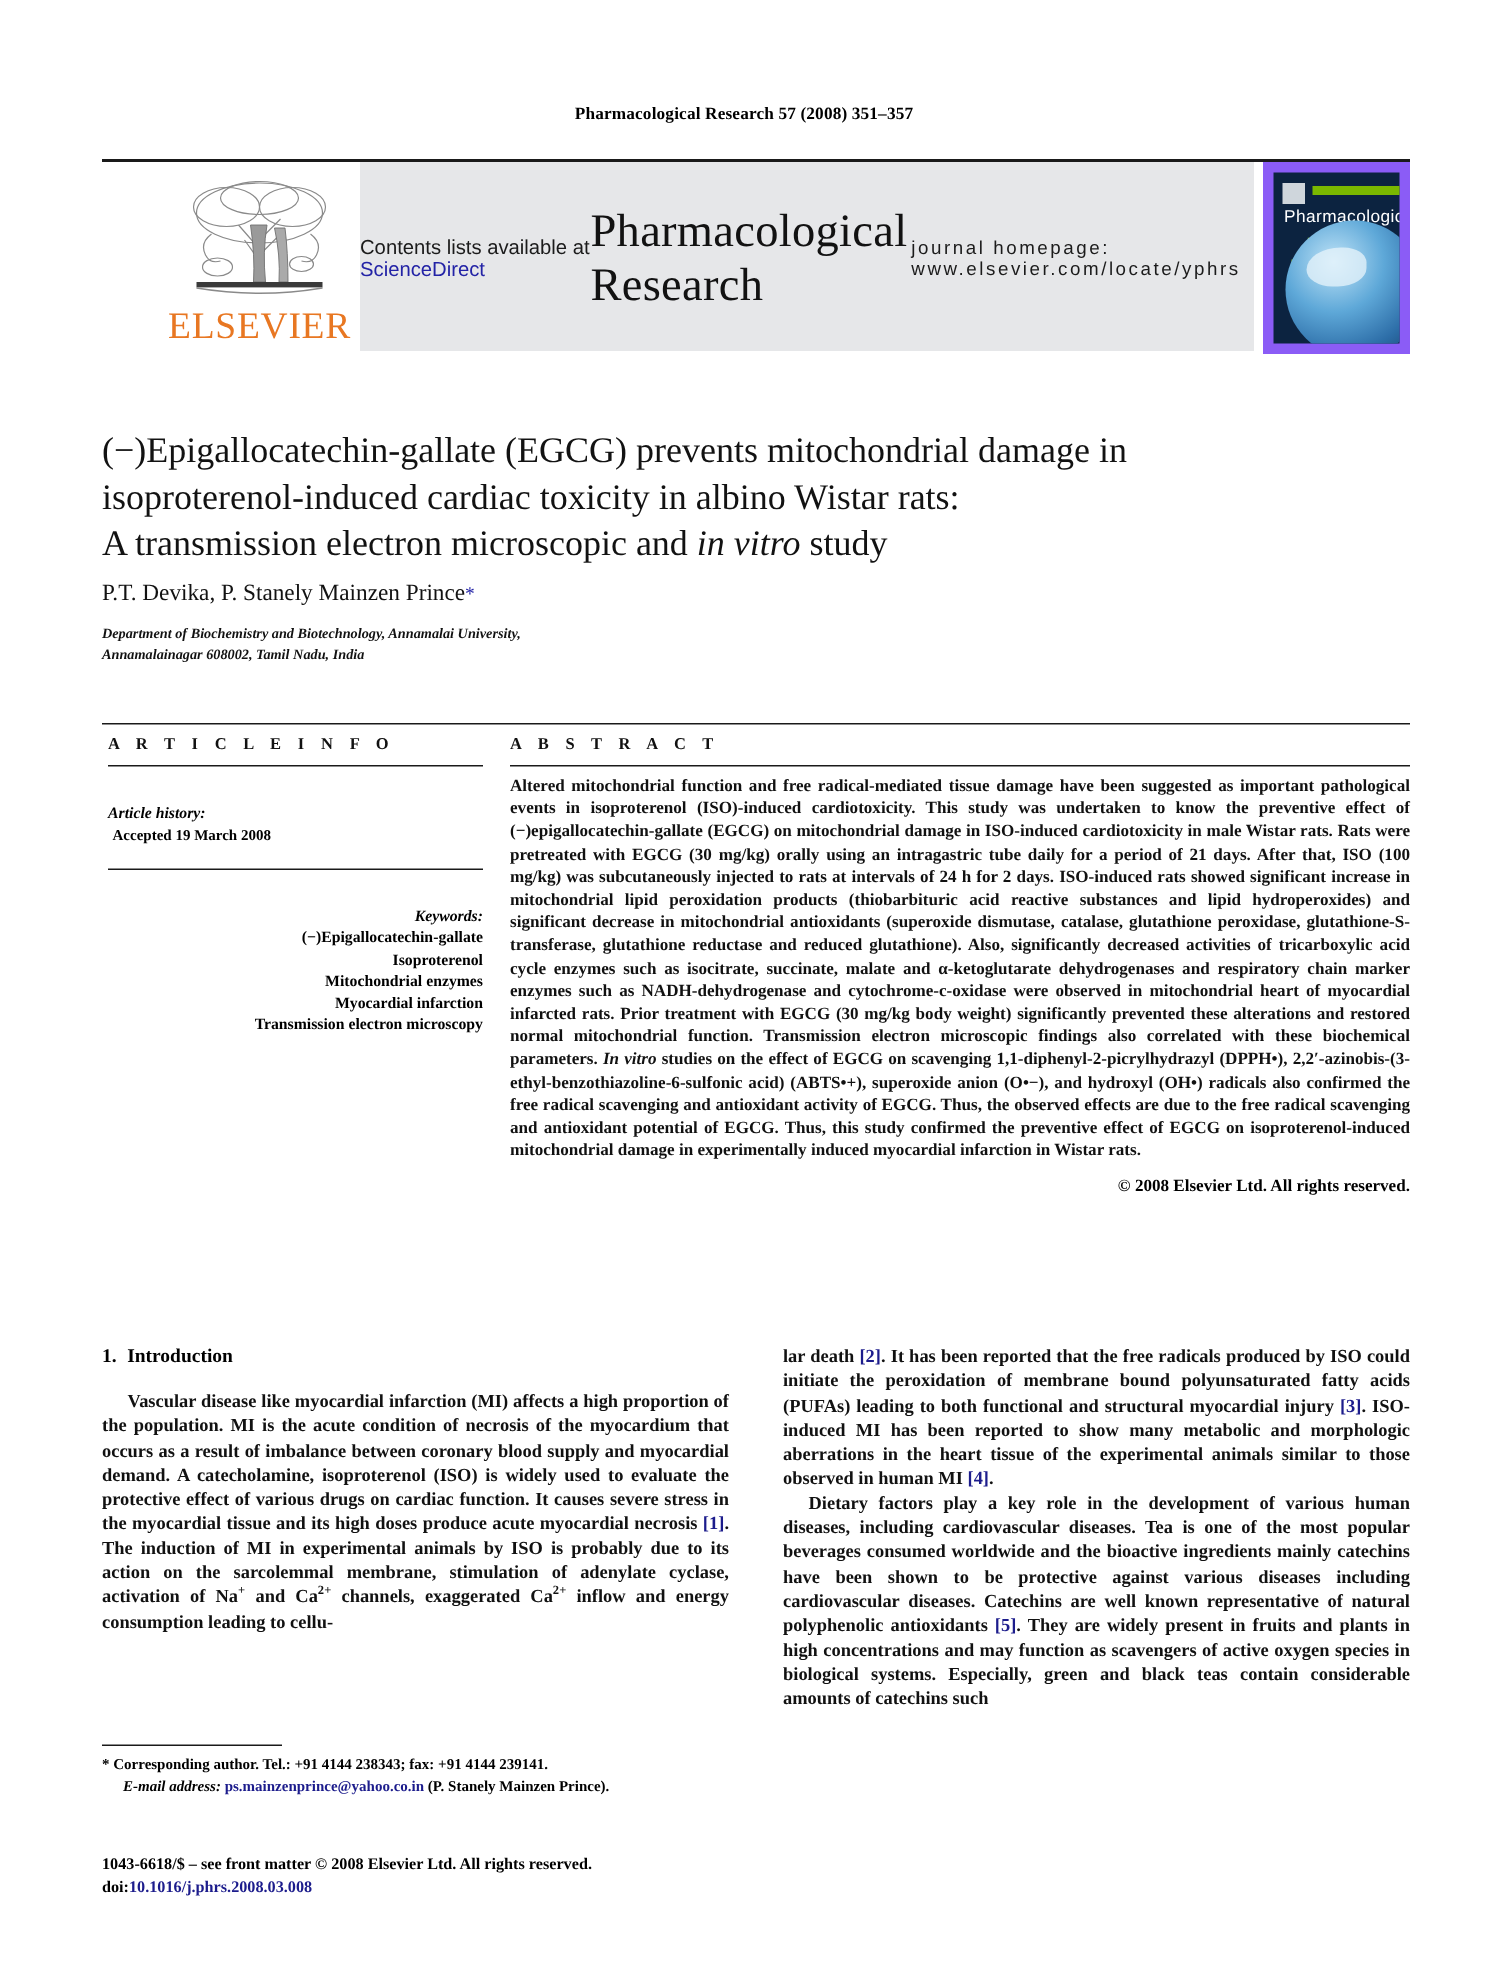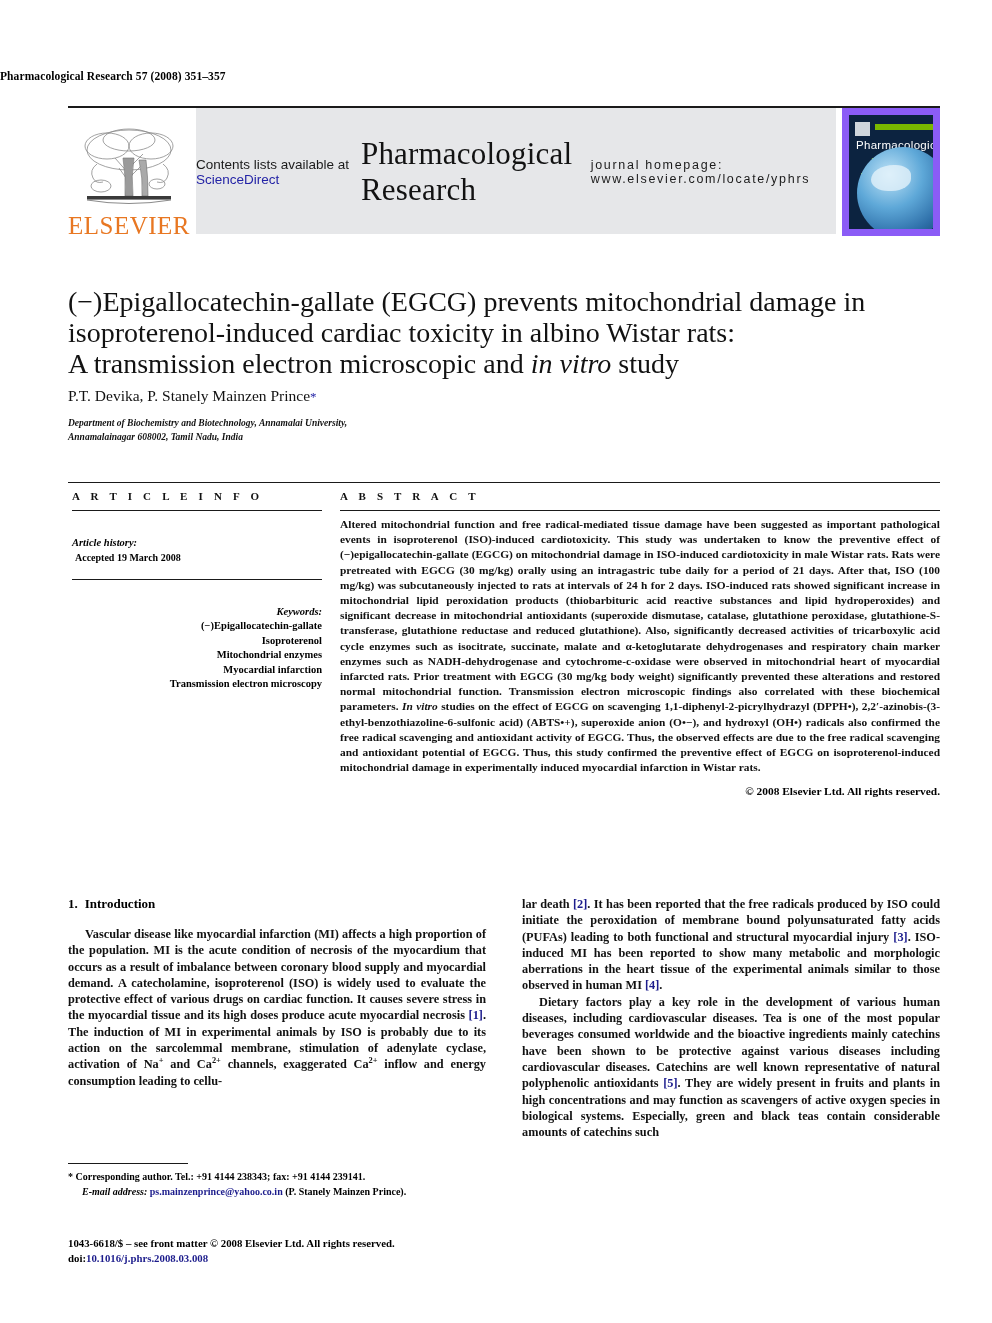--- a/index.html
+++ b/index.html
@@ -21,21 +21,21 @@
     height: 1323px;
     padding: 0;
   }
 
   
   .runninghead {
     position: absolute;
     top: 70px;
     left: 0;
     width: 992px;
-    text-align: left;
+    text-align: center;
     font-size: 11.5px;
     font-weight: bold;
     letter-spacing: 0.1px;
   }
 
   
   .masthead {
     position: absolute;
     top: 106px;
     left: 68px;
@@ -45,21 +45,22 @@
     align-items: stretch;
     height: 130px;
   }
   .elsevier-logo {
     width: 122px;
     flex: 0 0 122px;
     padding-top: 8px;
     display: flex;
     flex-direction: column;
     align-items: center;
-    justify-content: flex-end;
+    justify-content: flex-start;
+    margin-left: 44px;
   }
   .tree-svg { display:block; }
   .elsevier-word {
     font-family: "Liberation Serif", serif;
     color: #e87722;
     font-size: 25px;
     letter-spacing: 0.5px;
     line-height: 1;
     margin-top: 1px;
     font-weight: 400;
@@ -177,21 +178,21 @@
     border-radius: 60% 40% 50% 45%;
     opacity: 0.75;
   }
 
   
   .title {
     position: absolute;
     top: 286px;
     left: 68px;
     width: 820px;
-    font-size: 28px;
+    font-size: 24px;
     line-height: 31px;
     color: #121212;
     font-weight: 400;
   }
   .title .ital { font-style: italic; }
   .authors {
     position: absolute;
     top: 387px;
     left: 68px;
     width: 820px;

